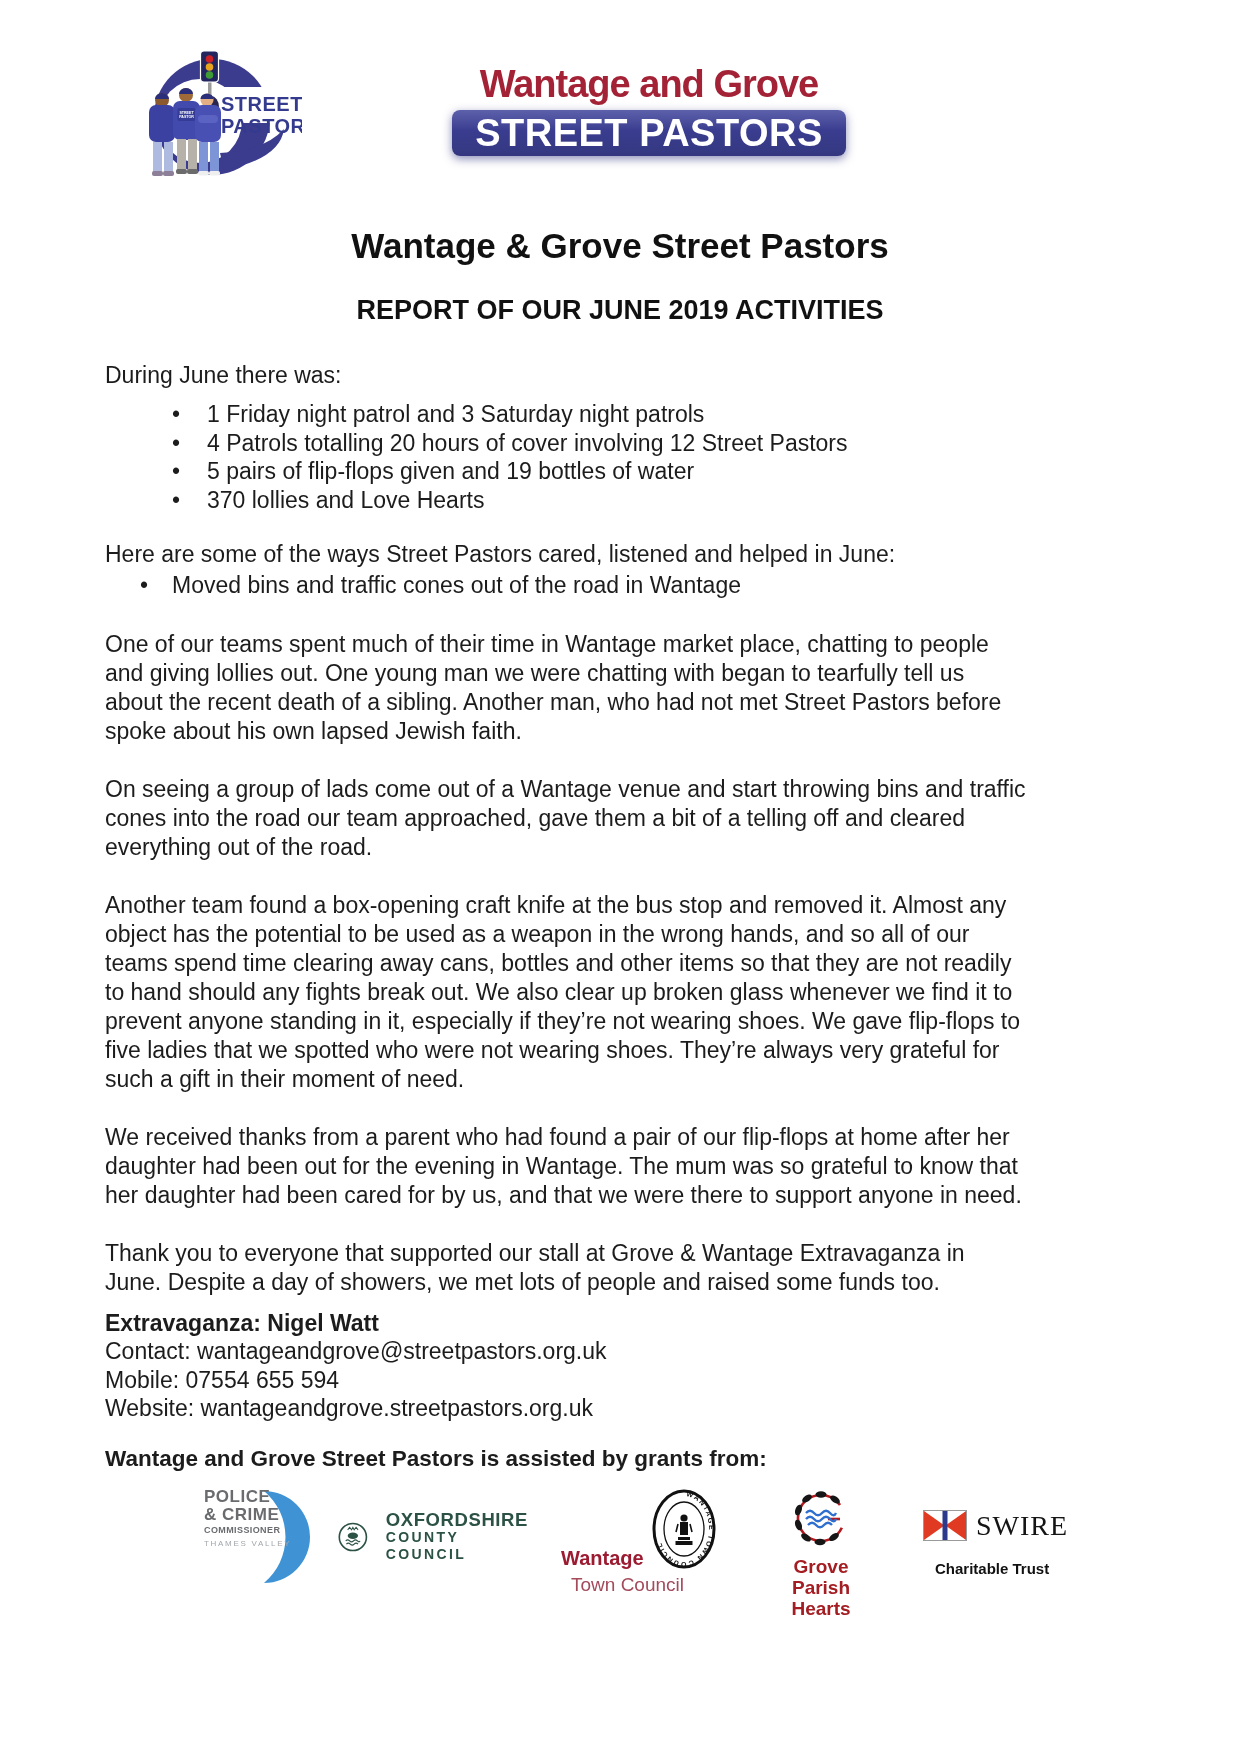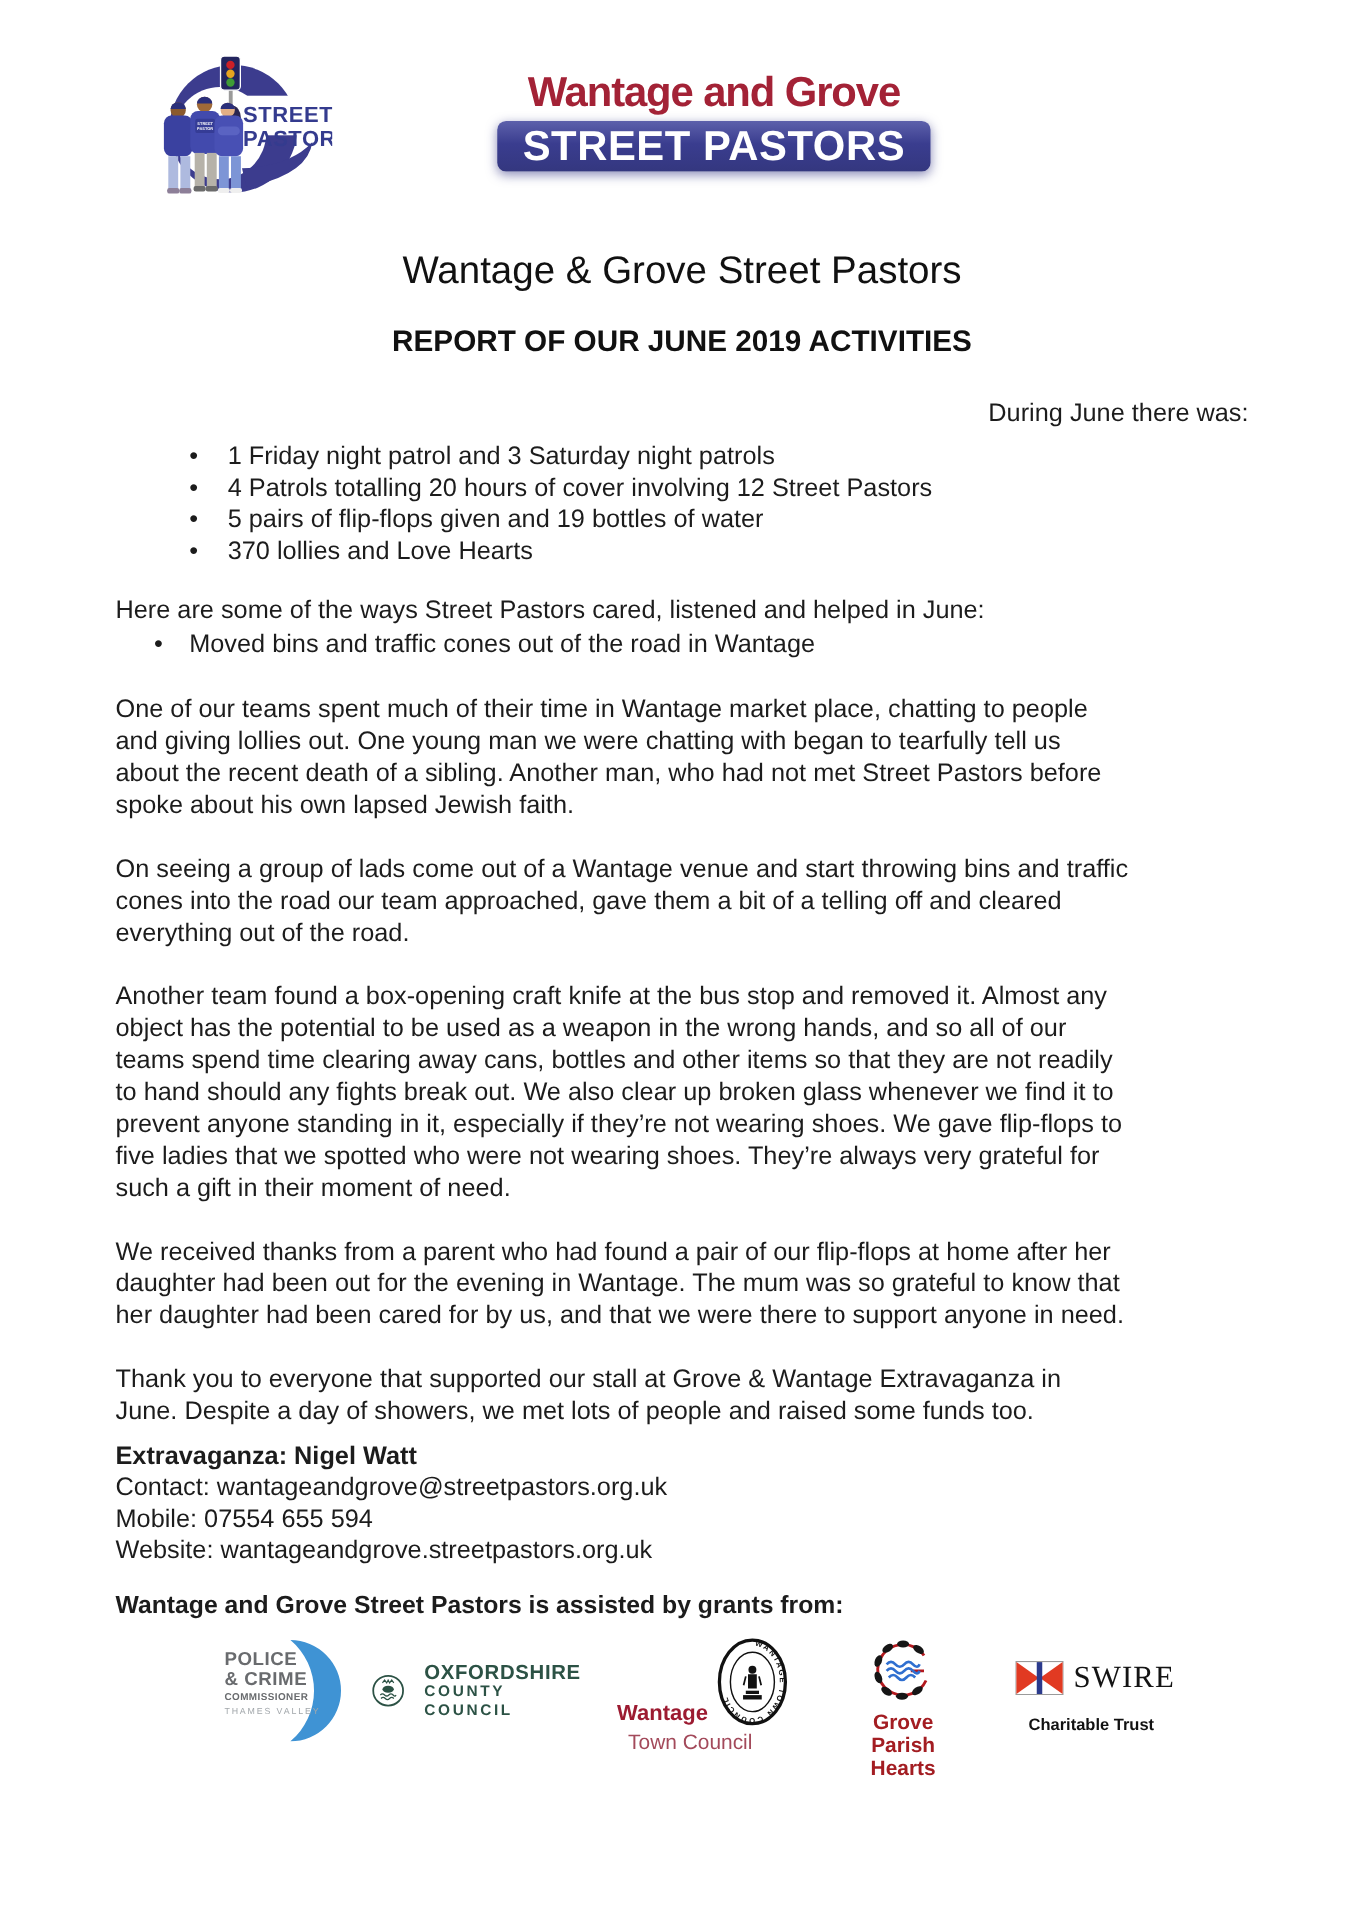--- a/index.html
+++ b/index.html
@@ -11,44 +11,44 @@
   .header { position:relative; height:192px; }
   .sp-logo { position:absolute; left:112px; top:46px; width:190px; height:142px; }
   .banner { position:absolute; left:452px; top:64px; width:394px; text-align:center; }
   .banner-red { font-size:38px; font-weight:bold; color:#a32236; line-height:40px; letter-spacing:-1px; }
   .banner-box {
     margin-top:6px; background:linear-gradient(180deg,#5d61ab 0%, #3a3d8f 45%, #34377f 100%);
     border-radius:8px; color:#fff; font-weight:bold; font-size:38px; line-height:46px;
     letter-spacing:0.5px; box-shadow:0 3px 10px rgba(47,50,130,.55);
   }
   
-  h1.title { margin:36px 0 0; text-align:center; font-size:35px; line-height:36px; font-weight:normal; color:#111; }
+  h1.title { margin:36px 0 0; text-align:center; font-size:35px; line-height:36px; font-weight:bold; color:#111; }
   h2.subtitle { margin:31px 0 0; text-align:center; font-size:27px; line-height:31px; font-weight:bold; color:#111; }
   
   .body-text { margin:35px 105px 0; font-size:23px; line-height:29px; }
-  .lead { margin:0;text-align:right; }
+  .lead { margin:0; }
   ul.stats { list-style:none; margin:10px 0 0; padding:0 0 0 67px; }
   ul.stats li { position:relative; padding-left:35px; line-height:28.5px; }
   ul.stats li::before { content:"\2022"; position:absolute; left:0; top:0; }
   .ways-intro { margin:26px 0 0; }
   ul.ways { list-style:none; margin:2px 0 0; padding:0 0 0 35px; }
   ul.ways li { position:relative; padding-left:32px; line-height:29.5px; }
   ul.ways li::before { content:"\2022"; position:absolute; left:0; top:0; }
   .para { margin:29px 0 0; white-space:pre-line; }
   .contact { margin:12px 0 0; }
   .contact div { line-height:28.6px; }
   .contact .bold { font-weight:bold; }
   .grants-heading { margin:21px 0 0; font-weight:bold; font-size:22.5px; }
   
   .sponsors { position:relative; margin:13px 0 0; height:112px; }
   .sponsor { position:absolute; }
   
   .pcc { left:97px; top:2px; width:108px; height:98px; }
   .pcc svg { position:absolute; left:0; top:0; }
-  .pcc .txt { position:absolute; left:2px; top:12px; }
+  .pcc .txt { position:absolute; left:2px; top:0; }
   .pcc-l1 { font-size:17px; font-weight:bold; color:#696b6e; line-height:18px; letter-spacing:.5px; }
   .pcc-l3 { font-size:9px; font-weight:bold; color:#696b6e; letter-spacing:.4px; line-height:12px; }
   .pcc-l4 { font-size:8px; color:#a2a7ab; letter-spacing:1.7px; line-height:11px; margin-top:2px; }
   
   .occ { left:233px; top:27px; width:190px; height:48px; display:flex; align-items:center; }
   .occ .txt { margin-left:18px; }
   .occ-l1 { font-size:18.5px; font-weight:bold; color:#2c5245; letter-spacing:.6px; line-height:19px; }
   .occ-l2 { font-size:14px; font-weight:bold; color:#2c5245; letter-spacing:2.4px; line-height:17px; }
   
   .wtc { left:448px; top:0; width:182px; height:104px; }

